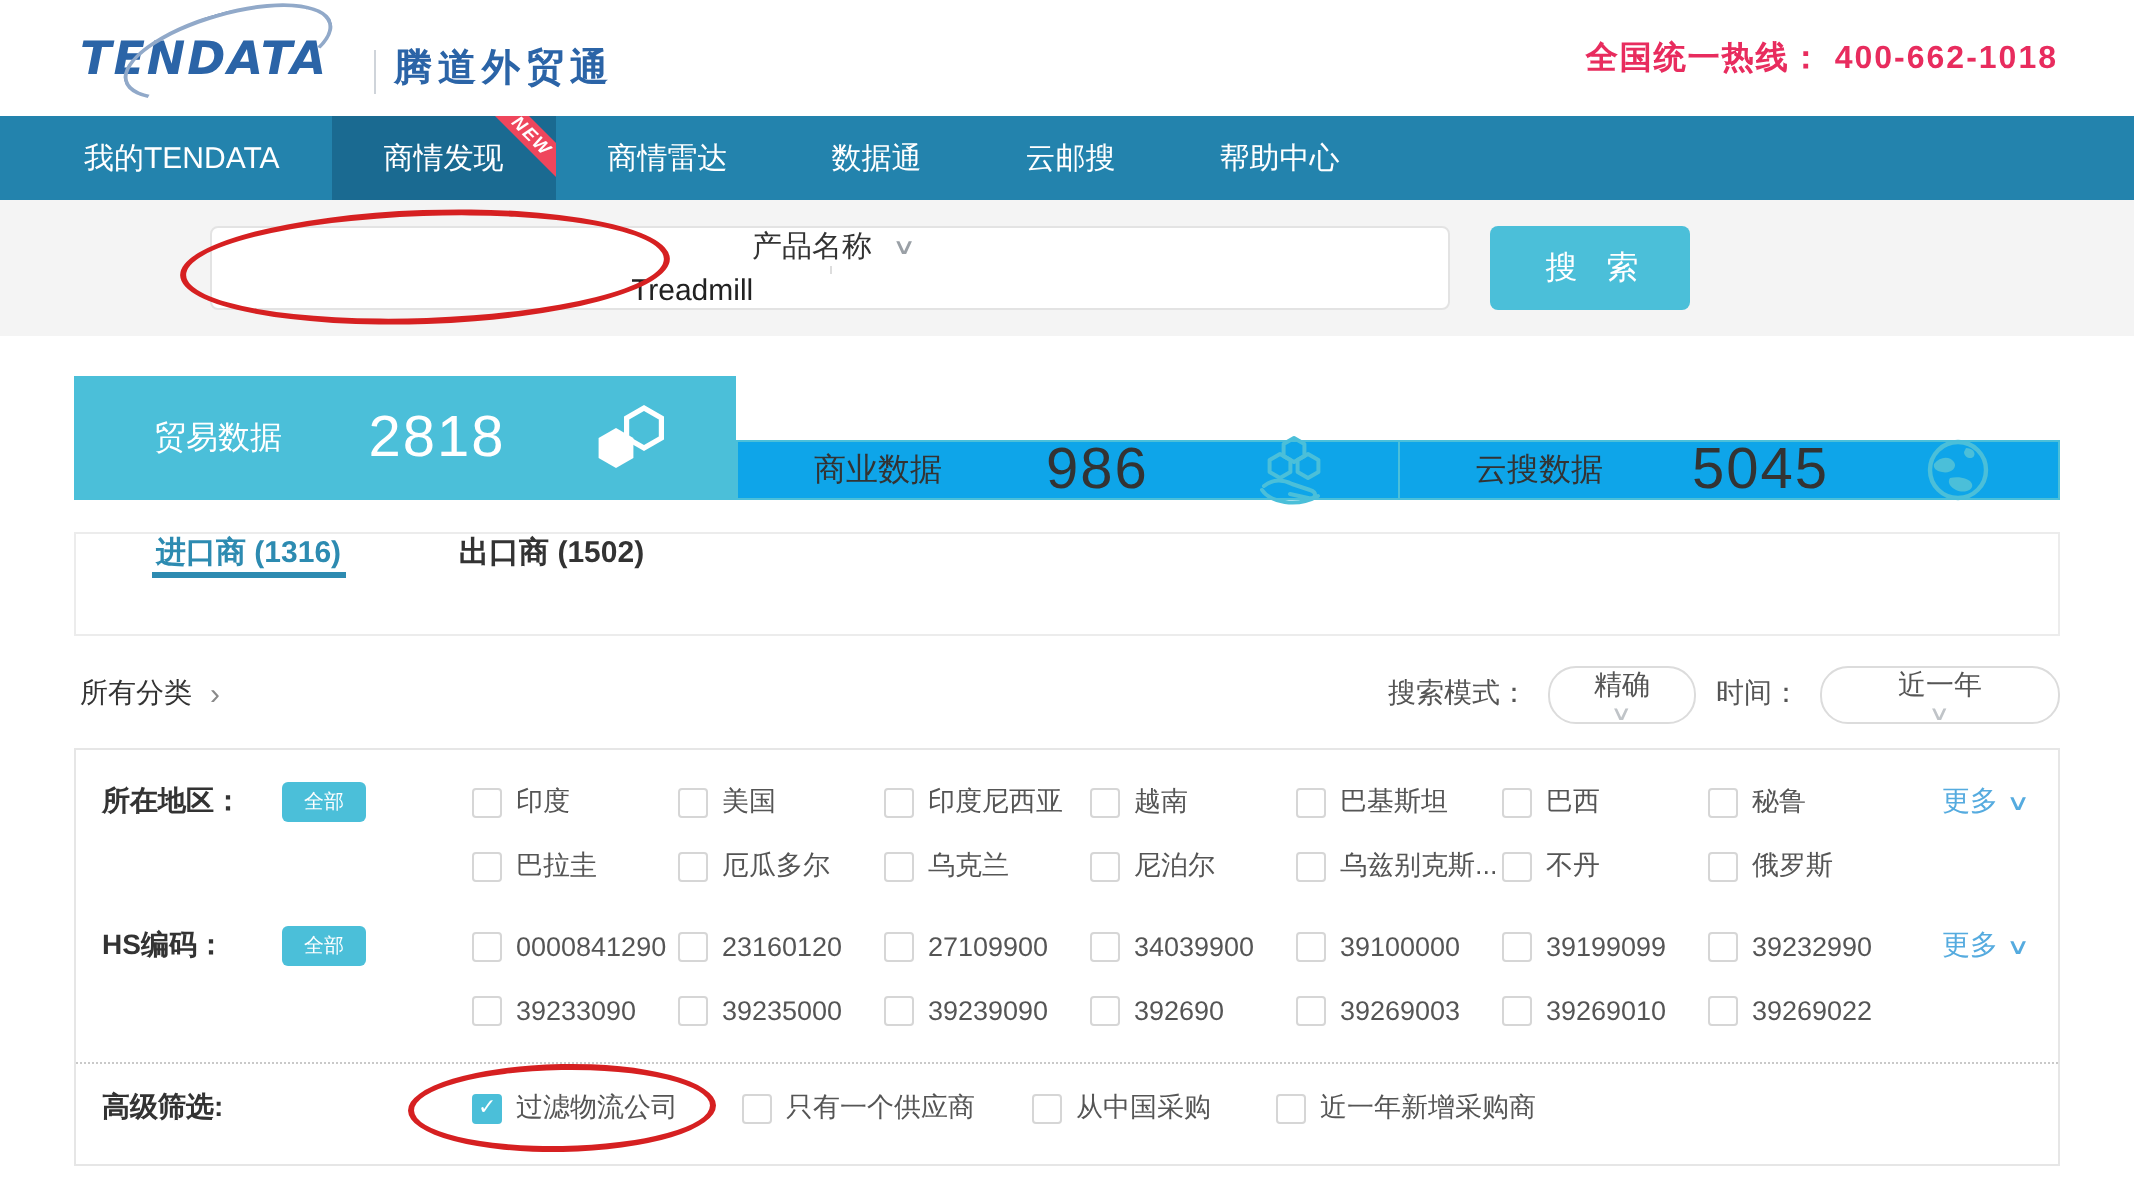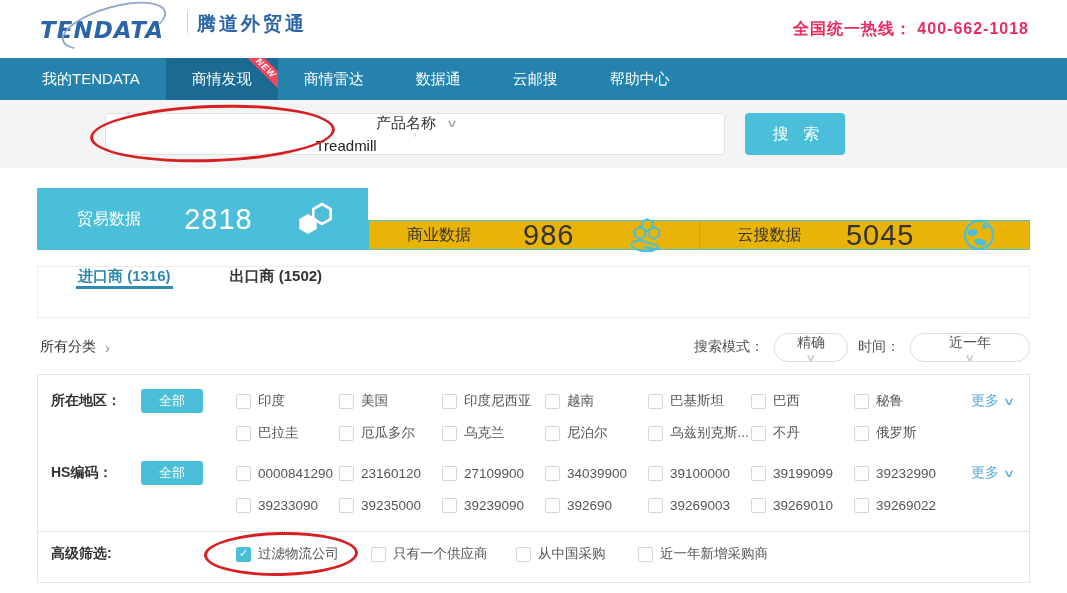--- a/index.html
+++ b/index.html
@@ -2,21 +2,21 @@
 <html style="--accent: #4bbfd9; --nav-bg: #2383ad; --nav-active: #1a6a91; --brand: #2b64a7; --hotline: #e82c5e; --tab-active: #2d8bb1; --link: #55abdf; --annotation: #d62021; --ribbon: #ef465c;"><head>
 <meta charset="utf-8">
 <style>
   * { margin:0; padding:0; box-sizing:border-box; }
   html,body { width:1067px; height:593px; background:#fff; overflow:hidden;
     font-family:"Liberation Sans","DejaVu Sans",sans-serif; color:#333; }
 
   
   .topbar { height:58px; display:flex; align-items:center; justify-content:space-between;
     padding:0 38px 0 34px; background:#fff; }
-  .brand { display:flex; align-items:flex-start; gap:9px; }
+  .brand { display:flex; align-items:flex-end; gap:9px; }
   .logo-wrap { position:relative; display:inline-block; padding:6px 14px 4px 6px; }
   .logo-text { font-style:italic; font-weight:bold; font-size:23px; letter-spacing:1px;
     color:var(--brand,#2b64a7); font-family:"DejaVu Sans",sans-serif; }
   .logo-orbit { position:absolute; left:26px; top:-5px; width:108px; height:40px;
     border:2px solid #91a9c9; border-radius:50%; transform:rotate(-16deg);
     border-bottom-color:transparent; pointer-events:none; }
   .brand-divider { width:1px; height:22px; background:#cfd4da; }
   .product-name { font-size:19px; font-weight:600; letter-spacing:3px; color:var(--brand,#2b64a7); }
   .hotline { font-size:16px; font-weight:bold; color:var(--hotline,#e82c5e); letter-spacing:1px; }
 
@@ -47,21 +47,21 @@
   .annotation { position:absolute; border:3px solid var(--annotation,#d62021);
     border-radius:50%; pointer-events:none; z-index:9; }
   .ellipse-search { left:90px; top:5px; width:245px; height:57px; transform:rotate(-2deg); }
 
   
   .stats { margin:20px 37px 0; display:flex; height:62px; }
   .stat-main { width:331px; background:var(--accent,#4bbfd9); color:#fff;
     display:flex; align-items:center; justify-content:space-between; padding:0 32px 0 40px; }
   .stat-main .stat-label { font-size:16px; }
   .stat-main .stat-value { font-size:29px; letter-spacing:1px; }
-  .stat-group { flex:1; display:flex; border:1px solid var(--accent,#4bbfd9); background:#eab308;margin-top:32px; }
+  .stat-group { flex:1; display:flex; border:1px solid var(--accent,#4bbfd9); background:#0ea5e9;margin-top:32px; }
   .stat-sub { flex:1; display:flex; align-items:center; justify-content:space-between;
     padding:0 30px 0 38px; }
   .stat-sub + .stat-sub { border-left:1px solid var(--accent,#4bbfd9); }
   .stat-sub .stat-label { font-size:16px; color:#333; }
   .stat-sub .stat-value { font-size:29px; color:#333; letter-spacing:1px; }
   .icon-accent { color:var(--accent,#4bbfd9); display:flex; }
   .icon-white { color:#fff; display:flex; }
 
   
   .panel-tabs { margin:16px 37px 0; height:52px; border:1px solid #ececec; background:#fff;
@@ -80,22 +80,22 @@
   .select .chev { font-size:10px; color:#c0c4c8; }
   .select.mode { width:74px; }
   .select.time { width:120px; }
 
   
   .filter-box { margin:10px 37px 0; border:1px solid #e6e6e6; background:#fff; padding:10px 0 12px; }
   .fline { display:flex; align-items:center; height:32px; position:relative; }
   .flabel { margin-left:13px; width:90px; font-size:14px; font-weight:bold; color:#333; flex:none; }
   .fslot { width:95px; flex:none; }
   .fspacer { width:198px; flex:none; }
-  .badge { display:inline-block; background:var(--accent,#4bbfd9); color:#fff; font-size:13px;
-    padding:3px 18px; border-radius:3px; cursor:pointer; }
+  .badge { display:inline-block; background:var(--accent,#4bbfd9); color:#fff; font-size:10px;
+    padding:3px 11px; border-radius:3px; cursor:pointer; }
   .fcells { display:flex; align-items:center; }
   .fcell { width:103px; display:flex; align-items:center; gap:7px; cursor:pointer; flex:none; }
   .fcell.w1 { width:135px; } .fcell.w2 { width:145px; } .fcell.w3 { width:122px; } .fcell.wa { width:auto; }
   .cb { width:15px; height:15px; border:1px solid #d6d6d6; border-radius:2px; background:#fff;
     position:relative; flex:none; }
   .cb.checked { background:var(--accent,#4bbfd9); border-color:var(--accent,#4bbfd9); }
   .cb.checked::after { content:"✓"; position:absolute; left:2px; top:-1px; color:#fff; font-size:11px; font-weight:bold; }
   .cb-label { font-size:13.5px; color:#555; white-space:nowrap; }
   .fmore { margin-left:auto; margin-right:16px; display:flex; align-items:center; gap:6px;
     color:var(--link,#55abdf); font-size:14px; cursor:pointer; }

